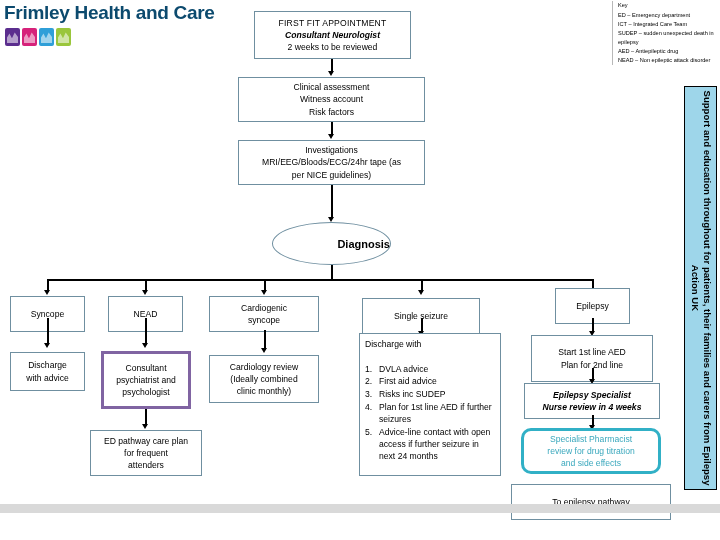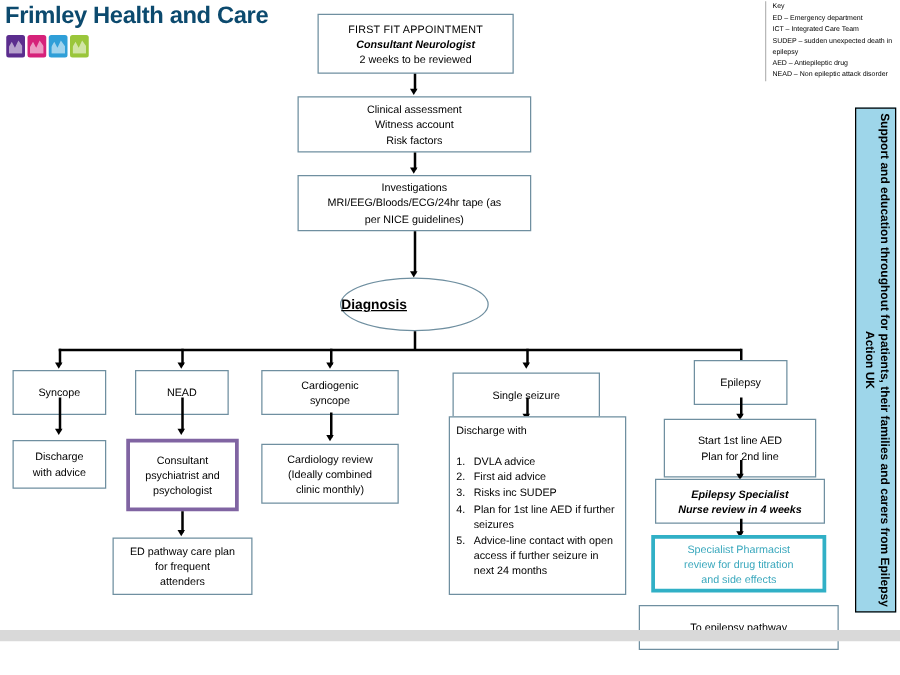--- a/index.html
+++ b/index.html
@@ -64,22 +64,22 @@
   .nlist li .num { width: 11px; flex: 0 0 11px; }
   .nlist li .txt { flex: 1; }
   .lead { margin-bottom: 12px; }
 
   
   .oval {
     position: absolute;
     border: 1px solid #6f8fa0;
     border-radius: 50%;
     background: #fff;
-    display: flex; align-items: center; justify-content: flex-start;
-    font-size: 11px; font-weight: bold; color: #000; text-decoration: underline;
+    display: flex; align-items: center; justify-content: flex-end;
+    font-size: 11px; font-weight: bold; color: #000;
   }
 
   
   .vline { position: absolute; width: 2px; background: #000; }
   .hline { position: absolute; height: 2px; background: #000; }
   .arrow {
     position: absolute; width: 0; height: 0;
     border-left: 3.5px solid transparent;
     border-right: 3.5px solid transparent;
     border-top: 5px solid #000;
@@ -272,21 +272,21 @@
   <div class="arrow" style="left:589px; top:379px;"></div>
 
   <div class="box" style="left:524px; top:383px; width:136px; height:32px;">
     <div class="ital">Epilepsy Specialist</div>
     <div class="ital">Nurse review in 4 weeks</div>
   </div>
 
   <div class="vline" style="left:592px; top:415px; height:12px;"></div>
   <div class="arrow" style="left:589px; top:425px;"></div>
 
-  <div class="box teal" style="left:521px; top:428px; width:140px; height:46px;">
+  <div class="box teal" style="left:521px; top:428px; width:140px; height:46px;border-radius:10px;">
     <div>Specialist Pharmacist</div>
     <div>review for drug titration</div>
     <div>and side effects</div>
   </div>
 
   <div class="box" style="left:511px; top:484px; width:160px; height:19px;">
     <div>To epilepsy pathway</div>
   </div>
 
   <div class="sideband">

